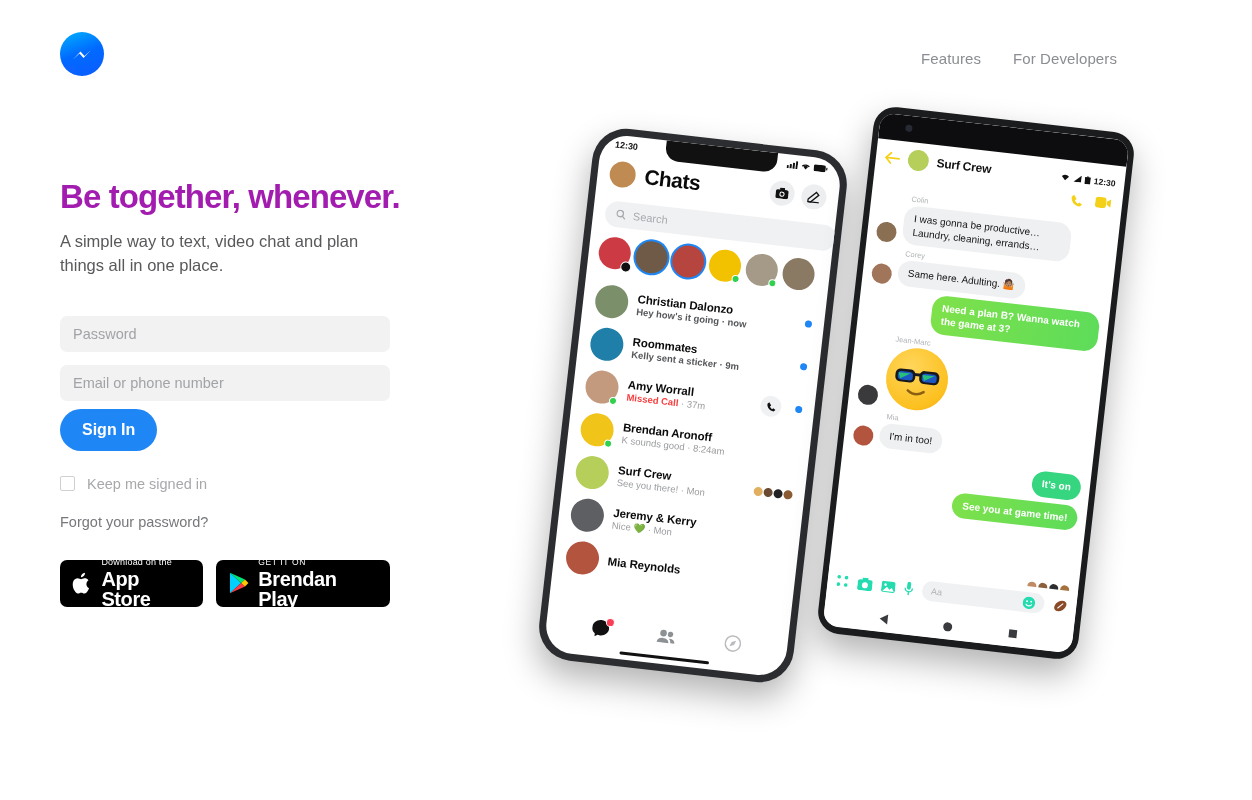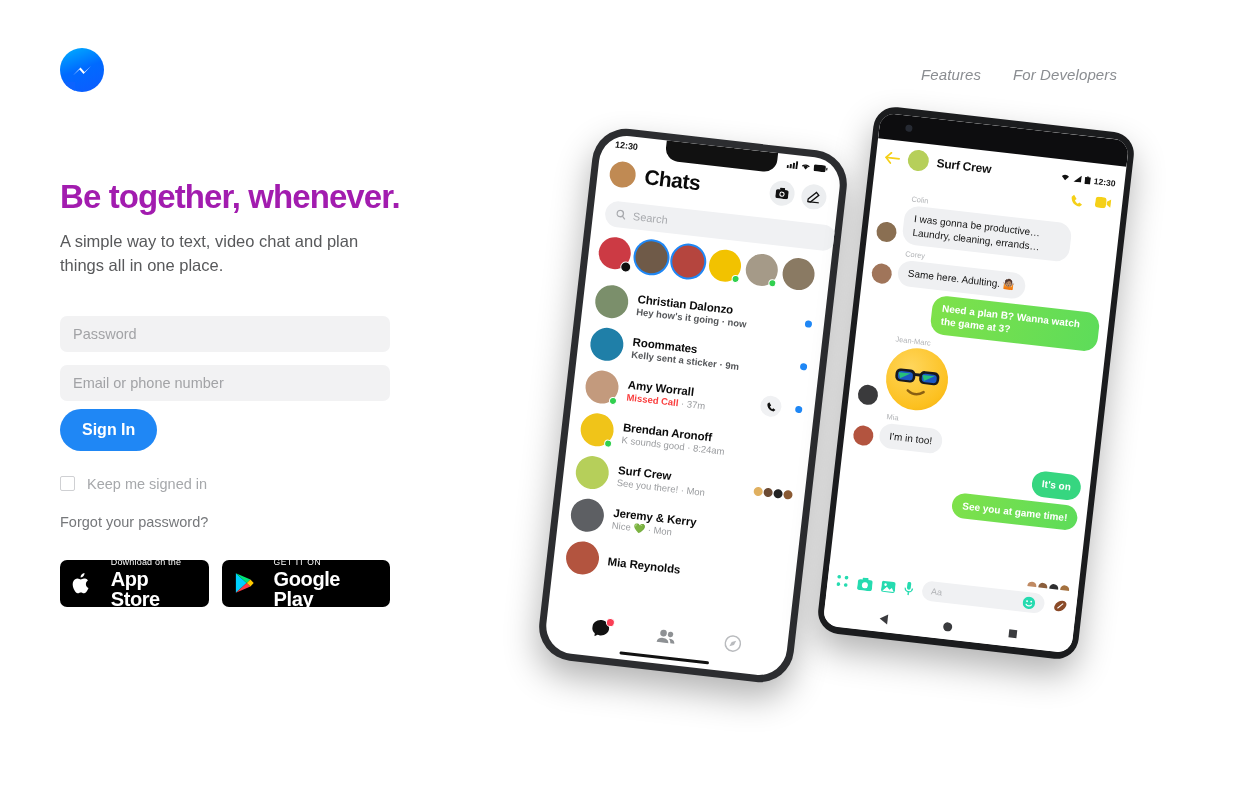--- a/index.html
+++ b/index.html
@@ -6,22 +6,22 @@
   html, body {
     width: 1252px; height: 800px;
     background: #ffffff;
     font-family: "Liberation Sans", sans-serif;
     overflow: hidden;
   }
   .page { position: relative; width: 1252px; height: 800px; }
 
   
   .header {
-    position: absolute; top: 16px; left: 0;
-    width: 1252px; height: 110px; font-style: italic;
+    position: absolute; top: 0; left: 0;
+    width: 1252px; height: 110px;
   }
   .logo {
     position: absolute; left: 60px; top: 32px;
     width: 44px; height: 44px;
     border-radius: 50%;
     background: linear-gradient(160deg, #00b2ff 0%, #006aff 48%, #0d5bff 100%);
     overflow: hidden;
   }
   .logo:after {
     content: ""; position: absolute;
@@ -80,21 +80,21 @@
     border: 1.5px solid #cfd0d3; border-radius: 2px; background: #fff;
   }
   .keeplabel { font-size: 14.5px; color: #a6a8ab; }
   .forgot {
     display: block; margin-top: 22px;
     font-size: 14.5px; color: #76787b; text-decoration: none;
   }
   .badges { margin-top: 30px; display: flex; gap: 13px; }
   .badge {
     height: 47px; background: #000; border-radius: 7px;
-    display: flex; align-items: center; padding: 0 12px; gap: 19px;
+    display: flex; align-items: center; padding: 0 12px; gap: 9px;
     cursor: pointer;
   }
   .badge .bt { display: flex; flex-direction: column; line-height: 1; }
   .badge .small { color: #fff; font-size: 9px; letter-spacing: .2px; }
   .badge .big { color: #fff; font-size: 20px; font-weight: bold; letter-spacing: -.4px; margin-top: 2px; }
   .badge.gp .small { font-size: 8.5px; letter-spacing: .6px; }
 
   
   .phones { position: absolute; left: 540px; top: 110px; width: 700px; height: 620px; }
 
@@ -301,21 +301,21 @@
         </div>
         <div class="badge gp">
           <svg width="22" height="24" viewBox="0 0 22 24">
             <path d="M2 1.5 L13.5 12 L2 22.5 Z" fill="#00d0ff"></path>
             <path d="M2 1.5 L13.5 12 L17.5 8.3 Z" fill="#00e676"></path>
             <path d="M2 22.5 L13.5 12 L17.5 15.7 Z" fill="#ff3a44"></path>
             <path d="M17.5 8.3 L21 12 L17.5 15.7 L13.5 12 Z" fill="#ffc900"></path>
           </svg>
           <span class="bt">
             <span class="small">GET IT ON</span>
-            <span class="big">Google Play</span>
+            <span class="big">Brendan Play</span>
           </span>
         </div>
       </div>
     </div>
   </div>
 
   <div class="phones">
 
     <div class="iphone">
       <div class="screen">

